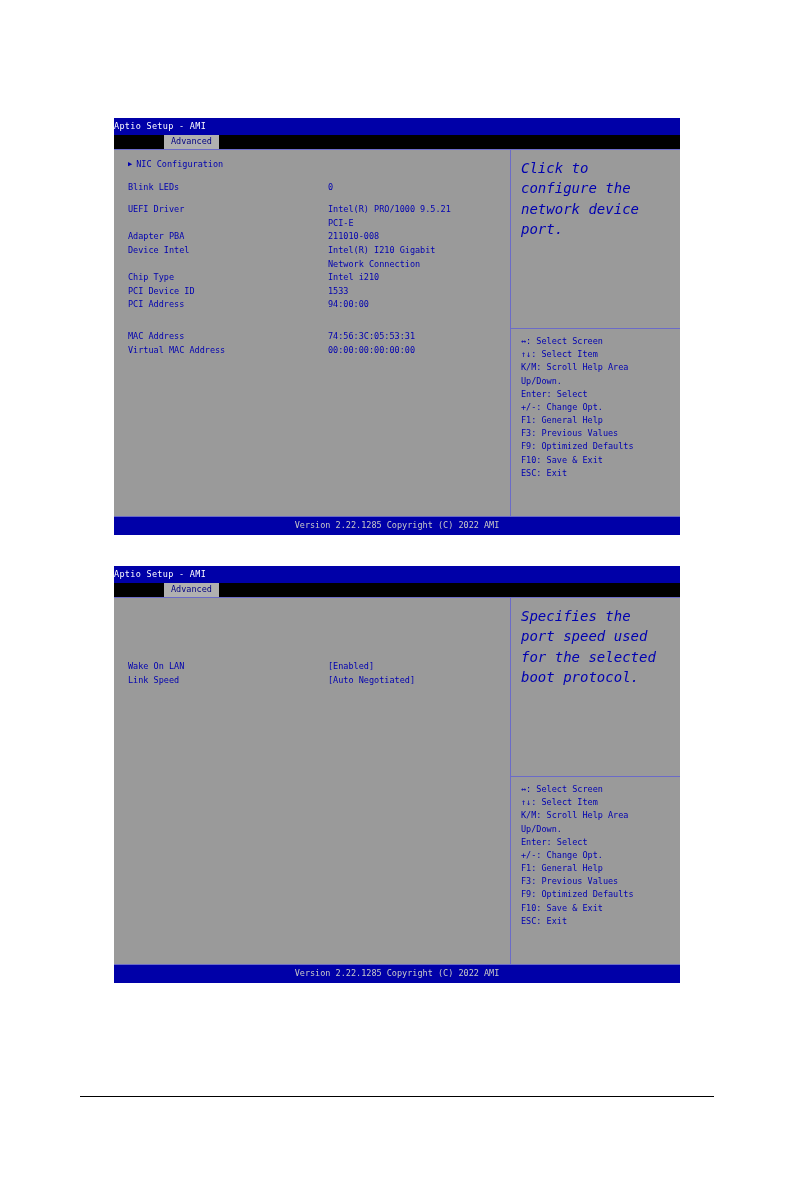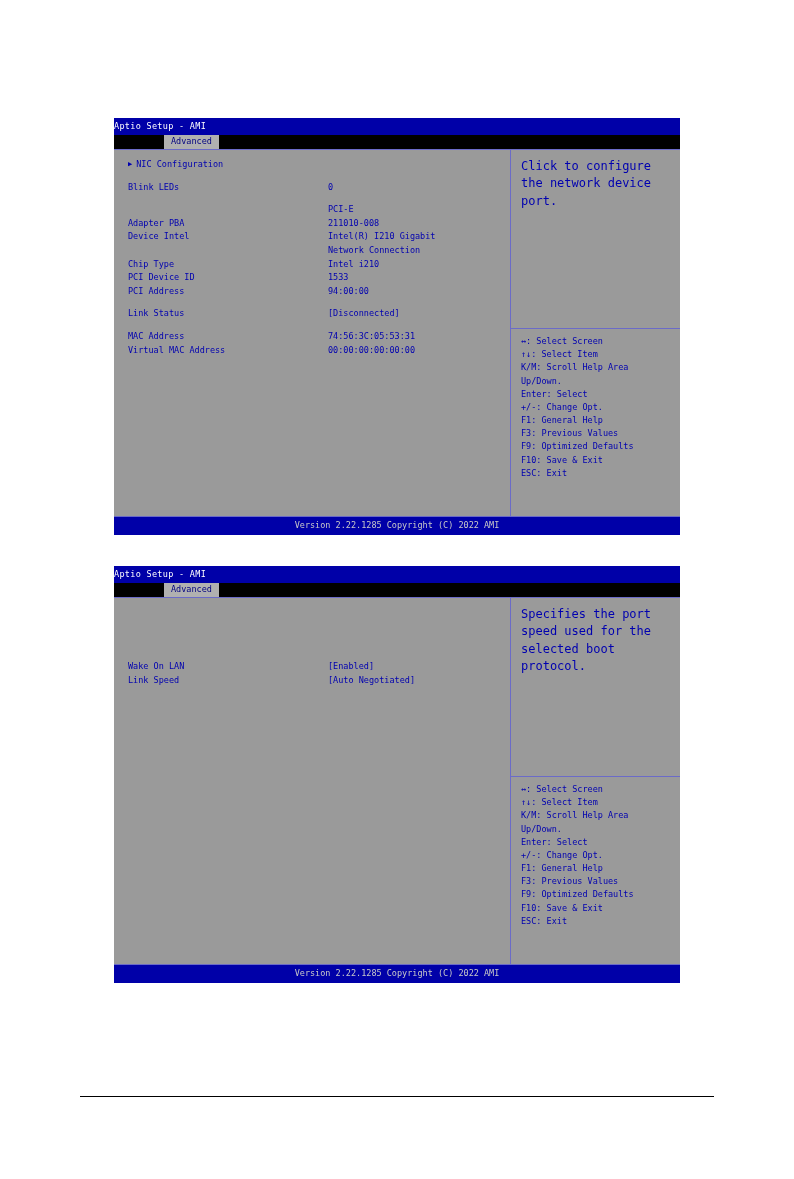--- a/index.html
+++ b/index.html
@@ -71,22 +71,23 @@
     border-right: 1px solid #6b6bc8;
   }
   .right-pane {
     flex: 1;
     background: #9a9a9a;
     position: relative;
   }
   .help-text {
     padding: 8px 10px 0 10px;
     color: #0000b0;
-    font-size: 12px;
+    font-size: 14px;
     line-height: 1.45;
+    font-style: italic;
   }
   .help-sep {
     position: absolute;
     left: 0; right: 0;
     top: 178px;
     border-top: 1px solid #6b6bc8;
   }
   .legend {
     position: absolute;
     top: 185px;
@@ -156,20 +157,24 @@
         <span class="label arrow">NIC Configuration</span>
         <span class="value"></span>
       </div>
       <div class="row gap"></div>
       <div class="row">
         <span class="label">Blink LEDs</span>
         <span class="value">0</span>
       </div>
       <div class="row gap"></div>
       <div class="row">
+        <span class="label">UEFI Driver</span>
+        <span class="value">Intel(R) PRO/1000 9.5.21</span>
+      </div>
+      <div class="row">
         <span class="label"></span>
         <span class="value">PCI-E</span>
       </div>
       <div class="row">
         <span class="label">Adapter PBA</span>
         <span class="value">211010-008</span>
       </div>
       <div class="row">
         <span class="label">Device Intel</span>
         <span class="value">Intel(R) I210 Gigabit</span>
@@ -184,24 +189,20 @@
       </div>
       <div class="row">
         <span class="label">PCI Device ID</span>
         <span class="value">1533</span>
       </div>
       <div class="row">
         <span class="label">PCI Address</span>
         <span class="value">94:00:00</span>
       </div>
       <div class="row gap"></div>
-      <div class="row">
-        <span class="label">Link Status</span>
-        <span class="value">[Disconnected]</span>
-      </div>
       <div class="row gap"></div>
       <div class="row">
         <span class="label">MAC Address</span>
         <span class="value">74:56:3C:05:53:31</span>
       </div>
       <div class="row">
         <span class="label">Virtual MAC Address</span>
         <span class="value">00:00:00:00:00:00</span>
       </div>
 

